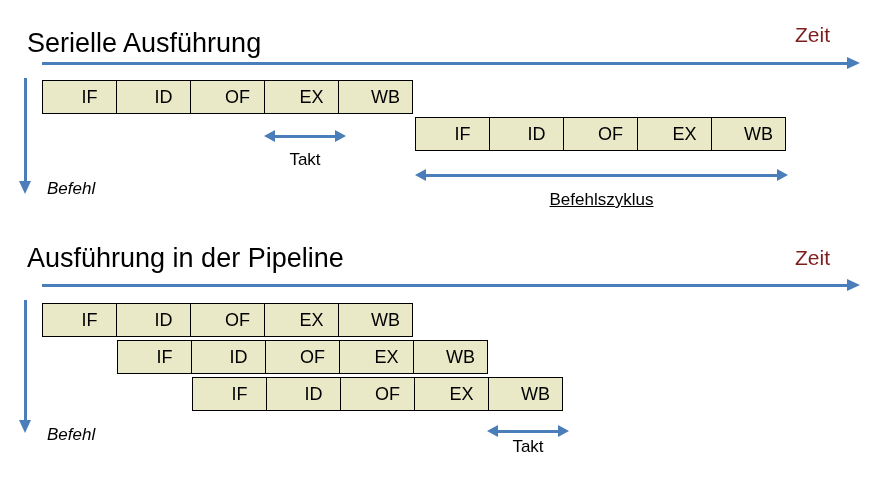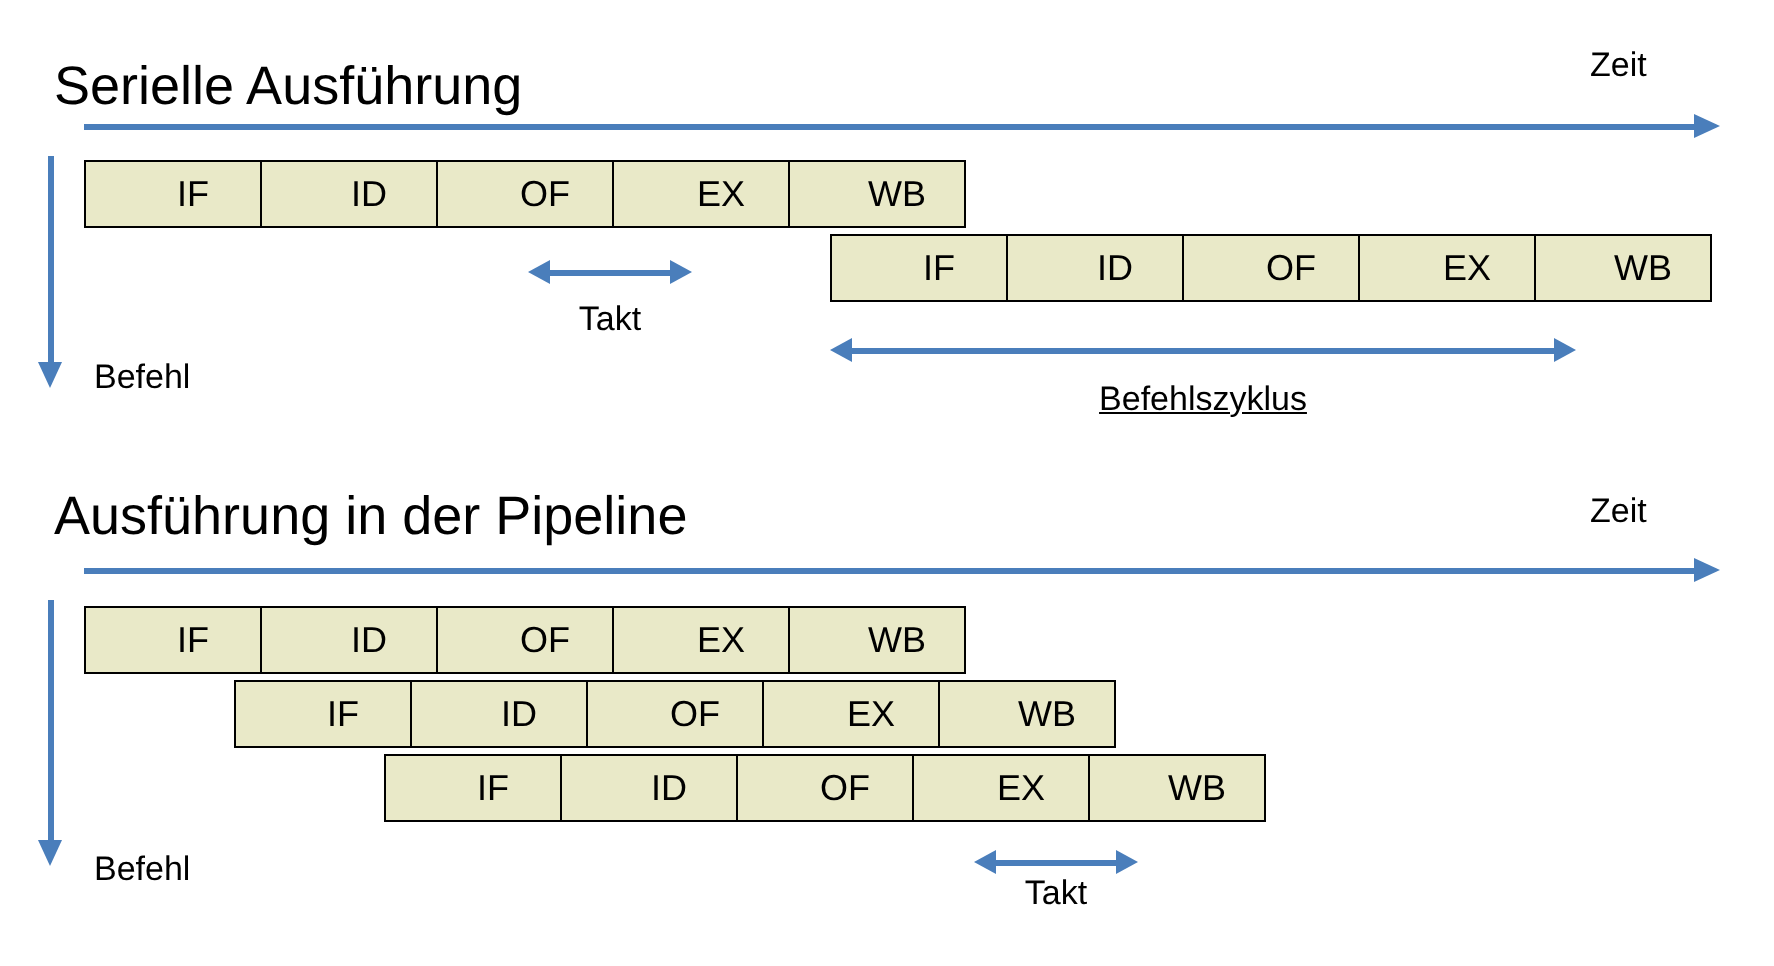--- a/index.html
+++ b/index.html
@@ -46,22 +46,22 @@
   .time-axis .head {
     position: absolute;
     top: 0px;
     width: 0; height: 0;
     border-top: 6.5px solid transparent;
     border-bottom: 6.5px solid transparent;
     border-left: 13px solid #4a7ebb;
   }
   .axis-label {
     position: absolute;
-    font-size: 17px;
-    color: #000000;
+    font-size: 21px;
+    color: #7f1d1d;
     white-space: nowrap;
   }
 
   
   .instr-axis { position: absolute; width: 14px; }
   .instr-axis .shaft {
     position: absolute;
     left: 5px;
     top: 0;
     width: 3px;
@@ -73,30 +73,31 @@
     width: 0; height: 0;
     border-left: 6.5px solid transparent;
     border-right: 6.5px solid transparent;
     border-top: 13px solid #4a7ebb;
   }
   .instr-label {
     position: absolute;
     font-size: 17px;
     color: #000000;
     white-space: nowrap;
+    font-style: italic;
   }
 
   
   .stage-row {
     position: absolute;
     display: flex;
     height: 34px;
   }
   .stage-cell {
-    width: 89px;
+    width: 75px;
     height: 34px;
     box-sizing: border-box;
     background: #e9e9c8;
     border: 1px solid #000000;
     margin-left: -1px;
     display: flex;
     align-items: center;
     justify-content: center;
     font-size: 18px;
     color: #000000;

